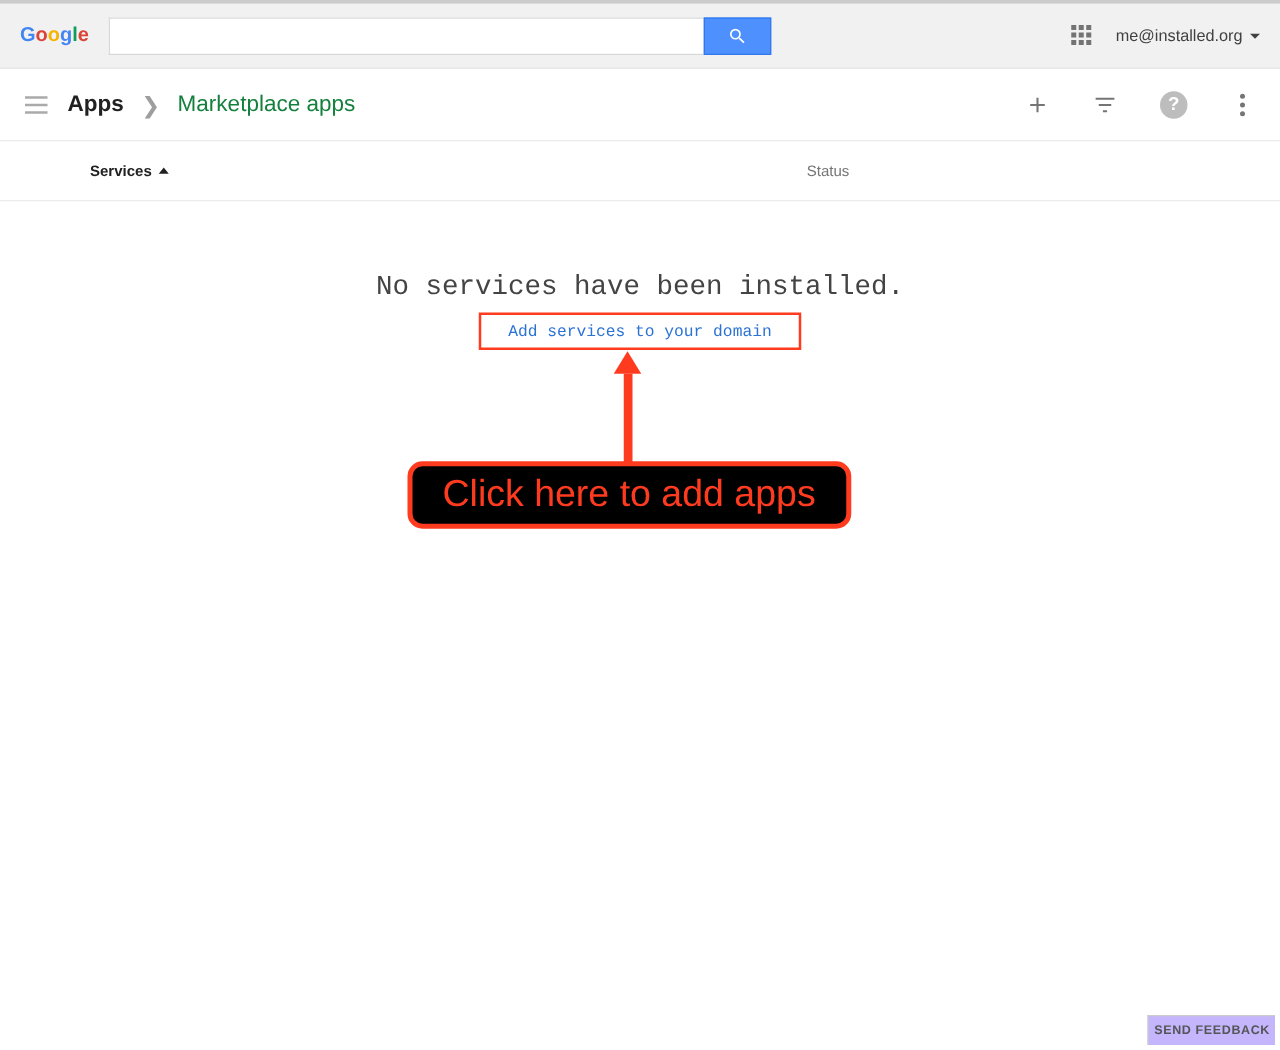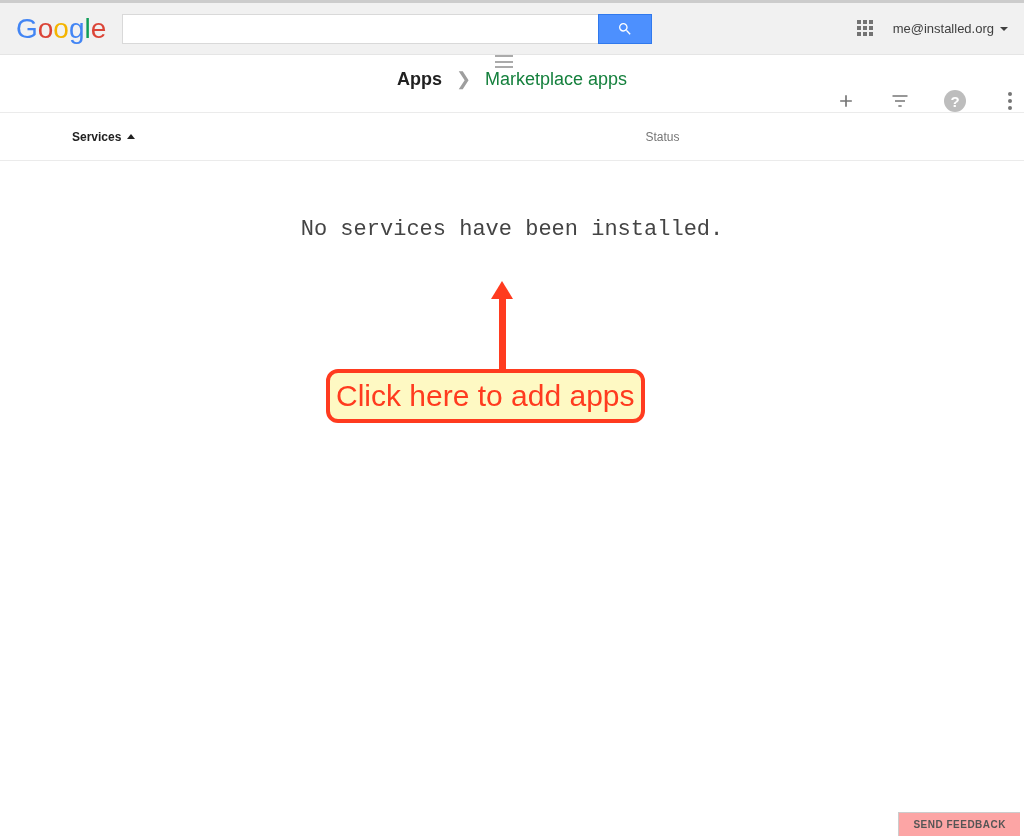--- a/index.html
+++ b/index.html
@@ -14,22 +14,22 @@
   }
   .header {
     height: 52px;
     background: #f1f1f1;
     border-bottom: 1px solid #e5e5e5;
     display: flex;
     align-items: center;
     padding: 0 16px;
   }
   .logo {
-    font-size: 28px;
-    font-weight: normal;
+    font-size: 16px;
+    font-weight: bold;
     margin-right: 16px;
   }
   .logo .g1 { color: #4285F4; }
   .logo .o1 { color: #DB4437; }
   .logo .o2 { color: #F4B400; }
   .logo .g2 { color: #4285F4; }
   .logo .l  { color: #0F9D58; }
   .logo .e  { color: #DB4437; }
   .search-wrap {
     display: flex;
@@ -83,22 +83,21 @@
     border-left: 4px solid transparent;
     border-right: 4px solid transparent;
     border-top: 4px solid #404040;
   }
 
   .subheader {
     height: 58px;
     border-bottom: 1px solid #ebebeb;
     display: flex;
     align-items: center;
-    padding: 0 4px;
-    flex-direction: column;
+    padding: 0 20px;
   }
   .menu-icon {
     width: 18px; height: 14px;
     display: flex;
     flex-direction: column;
     justify-content: space-between;
     cursor: pointer;
     margin-right: 16px;
   }
   .menu-icon span { height: 2px; background: #aaa; display:block; }
@@ -210,38 +209,38 @@
     width: 7px;
     flex: 1;
     background: #ff3b1f;
   }
   .callout-box {
     position: absolute;
     left: 326px;
     top: 366px;
     border: 4px solid #ff3b1f;
     border-radius: 12px;
-    padding: 6px 6px;
+    padding: 6px 24px;
     color: #ff3b1f;
     font-size: 30px;
-    background: #fef9c3;
+    background: #000000;
   }
 
   .feedback-btn {
     position: absolute;
     right: 4px;
     bottom: 4px;
     font-size: 10px;
     font-weight: bold;
     color: #555;
     border: 1px solid #ccc;
     border-bottom: none;
     border-right: none;
-    background: #fca5a5;
-    padding: 6px 14px;
+    background: #c4b5fd;
+    padding: 6px 4px;
     letter-spacing: 0.5px;
     cursor: pointer;
   }
 </style>
 </head>
 <body>
 
 <div class="header">
   <div class="logo">
     <span class="g1">G</span><span class="o1">o</span><span class="o2">o</span><span class="g2">g</span><span class="l">l</span><span class="e">e</span>
@@ -303,20 +302,23 @@
 <div class="table-header">
   <div class="col-services">
     <span>Services</span>
     <span class="sort-caret"></span>
   </div>
   <div class="col-status">Status</div>
 </div>
 
 <div class="empty-state">
   <div class="empty-title">No services have been installed.</div>
+  <div class="add-link-box">
+    <span class="add-link">Add services to your domain</span>
+  </div>
 </div>
 
 <div class="arrow-wrap">
   <div class="arrow-head"></div>
   <div class="arrow-stem"></div>
 </div>
 <div class="callout-box">Click here to add apps</div>
 
 <div class="feedback-btn">SEND FEEDBACK</div>
 

